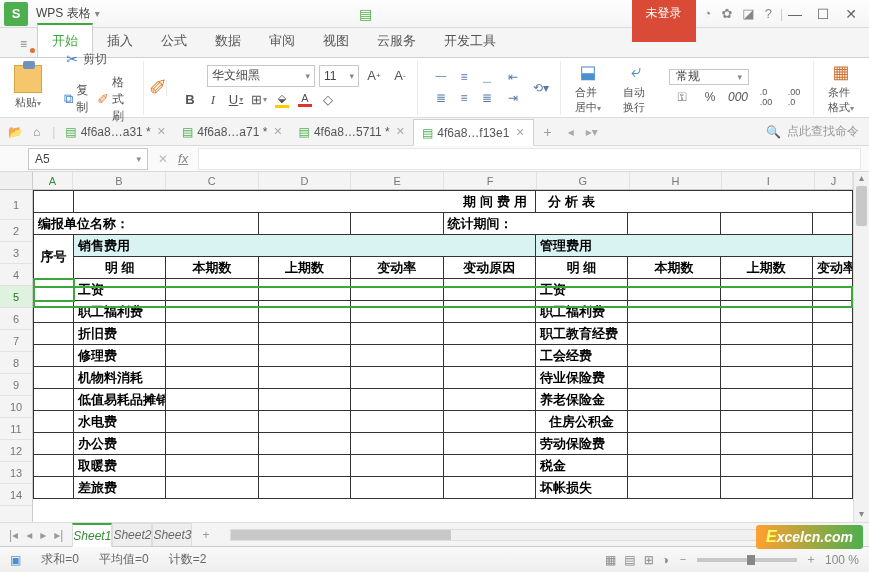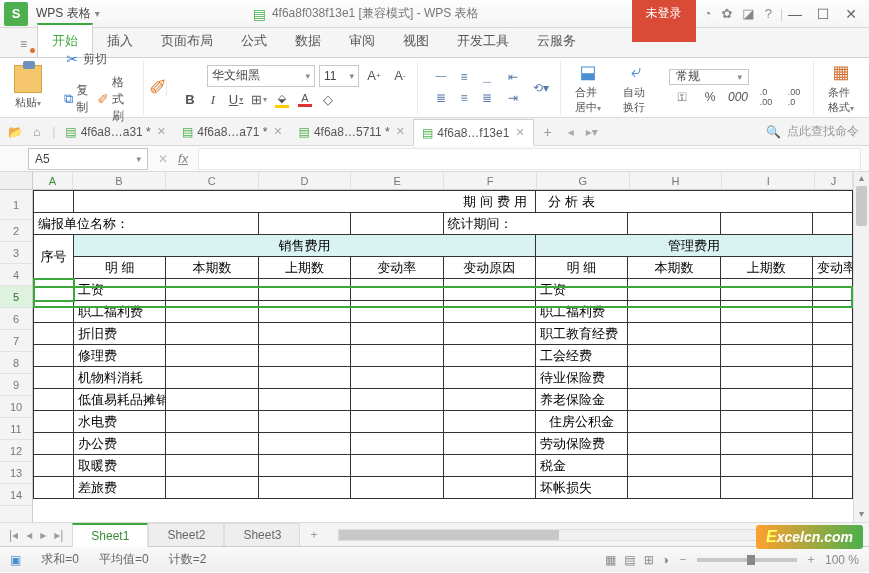--- a/index.html
+++ b/index.html
@@ -88,40 +88,40 @@
     .grid-wrap { position:relative; height:350px; display:flex; background:#fff;}
     .row-headers { width:33px; background:#f4f4f4; border-right:1px solid #ccc;}
     .row-headers div { height:22px; display:flex; align-items:center; justify-content:center; color:#777; border-bottom:1px solid #e2e2e2; font-size:11px;}
     .row-headers .corner { height:18px; background:#f0f0f0; border-bottom:1px solid #ccc;}
     .grid-main { flex:1; overflow:hidden; position:relative;}
     .col-headers { height:18px; display:flex; background:#f4f4f4; border-bottom:1px solid #ccc;}
     .col-headers div { display:flex; align-items:center; justify-content:center; color:#777; border-right:1px solid #e2e2e2; font-size:11px;}
     .col-headers .chA { width:40px; color:#3a8a3a;}
     .col-headers .ch { flex:1; }
     
-    table.sheet { width:100%; border-collapse:collapse; table-layout:fixed;}
+    table.sheet { width:100%; border-collapse:collapse; table-layout:fixed;font-weight:bold;}
     table.sheet td { border:1px solid #333; height:22px; padding:0 4px; font-size:13px; color:#000; white-space:nowrap; overflow:hidden;}
     .row-title td { border:none; height:30px;}
     .big-title { font-size:22px; letter-spacing:4px; text-align:center; font-family:"华文细黑","SimHei";}
     .sub-row td { border:none; border-bottom:1px solid #333; font-size:12px;}
-    .cat-head { background:#d9f2f2; text-align:center; font-size:14px;}
+    .cat-head { background:#d9f2f2; text-align:left; font-size:14px;}
     .col-head { text-align:center; font-size:13px;}
     .selected-cell { outline:2px solid #3aa83a; outline-offset:-1px; background:#fff;}
     .selected-row-band { position:absolute; top:130px; left:0; right:0; height:22px; border:2px solid #3aa83a; pointer-events:none;}
     .row-headers .rh5 { background:#dff1df; color:#2a702a;}
     
     .vscroll { width:16px; background:#f2f2f2; border-left:1px solid #ddd; position:relative;}
     .vscroll .thumb { position:absolute; top:14px; left:2px; right:2px; height:40px; background:#c8c8c8; border-radius:2px; cursor:pointer;}
     .vscroll .arr { height:14px; text-align:center; color:#888; cursor:pointer; font-size:10px;}
     
     
     .sheet-tabs { height:24px; background:#f4f4f4; display:flex; align-items:center; border-top:1px solid #ddd; font-size:12px;}
     .sheet-nav { display:flex; gap:2px; padding:0 6px; color:#999;}
     .sheet-nav span { cursor:pointer; padding:0 3px;}
-    .sheet-tab { padding:4px 18px; border:1px solid #ddd; border-bottom:none; background:#eee; color:#666; cursor:pointer;}
+    .sheet-tab { padding:4px 0; border:1px solid #ddd; border-bottom:none; background:#eee; color:#666; cursor:pointer;font-style:italic;}
     .sheet-tab.active { background:#fff; color:#3a8a3a; border-top:2px solid #3aa83a;}
     .sheet-add { color:#999; padding:0 10px; cursor:pointer;}
     .hscroll-track { flex:1; height:12px; margin:0 10px; background:#f0f0f0; position:relative; border:1px solid #ddd;}
     .hscroll-thumb { position:absolute; left:0; top:0; bottom:0; width:220px; background:#c8c8c8; cursor:pointer;}
     
     
     .status-bar { height:26px; background:linear-gradient(#f9f9f9,#eee); border-top:1px solid #ccc; display:flex; align-items:center; padding:0 10px; font-size:12px; color:#666; gap:20px;}
     .status-icons { margin-left:auto; display:flex; gap:8px; align-items:center;}
     .status-icons span { cursor:pointer; color:#888;}
     .zoom-slider { width:100px; height:4px; background:#c8c8c8; position:relative;}
@@ -133,48 +133,46 @@
   </style>
 </head>
 <body>
 
 <div class="title-bar">
   <div class="app-badge">S</div>
   <span class="app-name">WPS 表格</span>
   <span class="dropdown-arrow">▾</span>
   <div class="title-center">
     <span class="doc-icon">▤</span>
-    <span>4f6a8f038f13e1 [兼容模式] - WPS 表格</span>
   </div>
   <div class="login-btn">未登录</div>
   <div class="sys-icons">
     <span>◔</span>
     <span>✿</span>
     <span>◪</span>
     <span>?</span>
   </div>
   <span style="color:#ccc">|</span>
   <div class="win-controls">
     <span>—</span>
     <span>☐</span>
     <span>✕</span>
   </div>
 </div>
 
 <div class="menu-tabs">
   <div class="hamburger">≡</div>
   <div class="menu-tab active">开始</div>
   <div class="menu-tab">插入</div>
-  <div class="menu-tab">页面布局</div>
   <div class="menu-tab">公式</div>
   <div class="menu-tab">数据</div>
   <div class="menu-tab">审阅</div>
   <div class="menu-tab">视图</div>
+  <div class="menu-tab">云服务</div>
   <div class="menu-tab">开发工具</div>
-  <div class="menu-tab">云服务</div>
 </div>
 
 <div class="ribbon">
   <div class="paste-big">
     <div class="paste-icon"></div>
     <div class="paste-label"><span>粘贴</span><span style="font-size:8px;color:#888">▾</span></div>
   </div>
   <div class="ribbon-group">
     <div class="ribbon-btn">
         <span class="icon-small scissors">✂</span>

